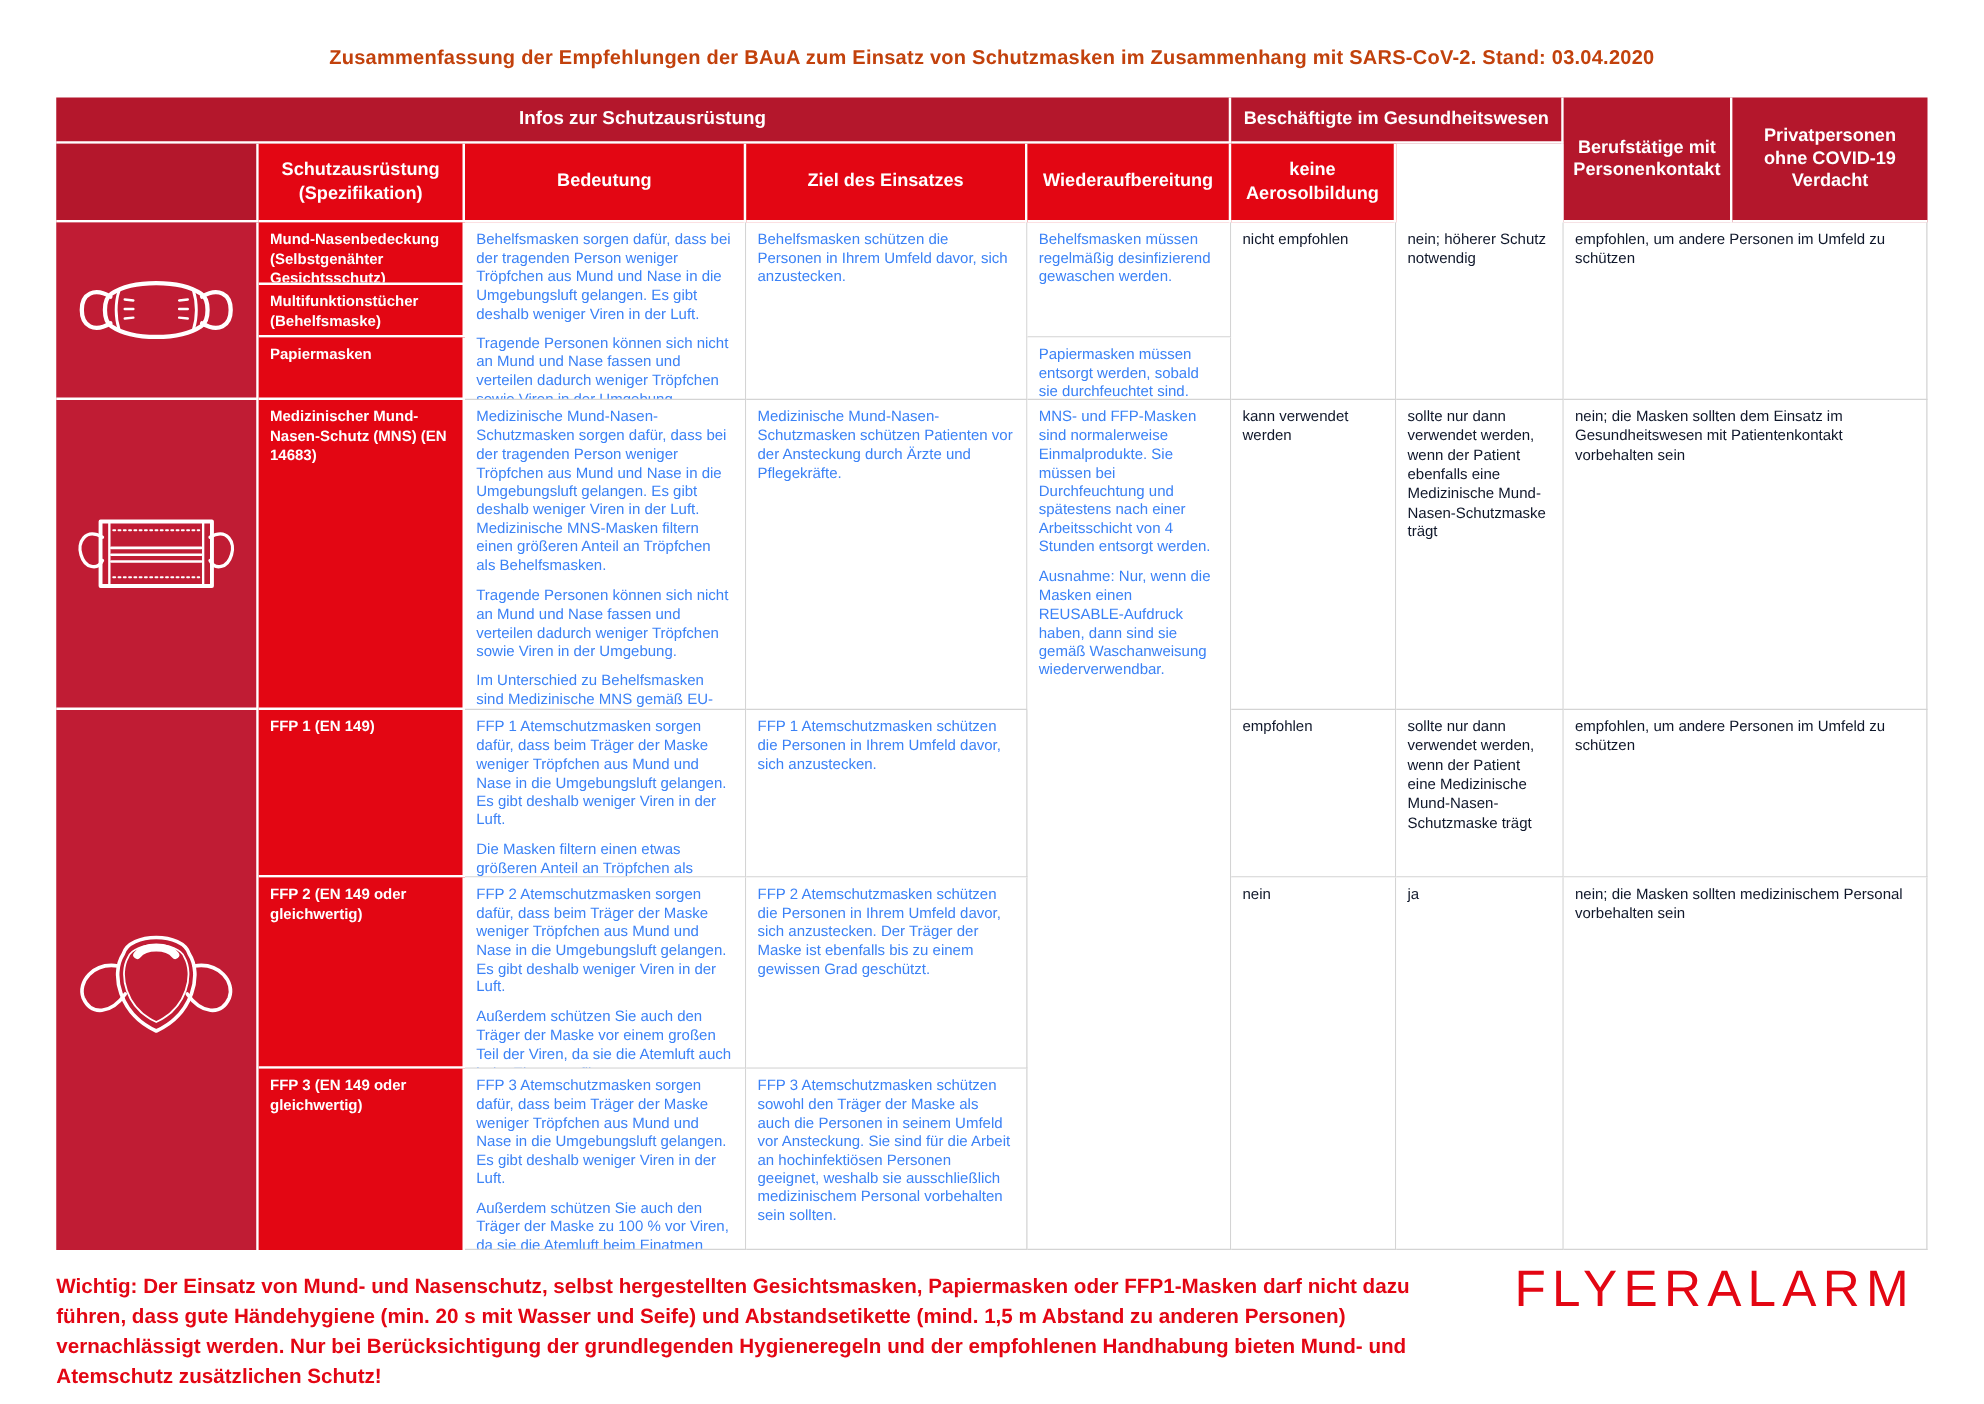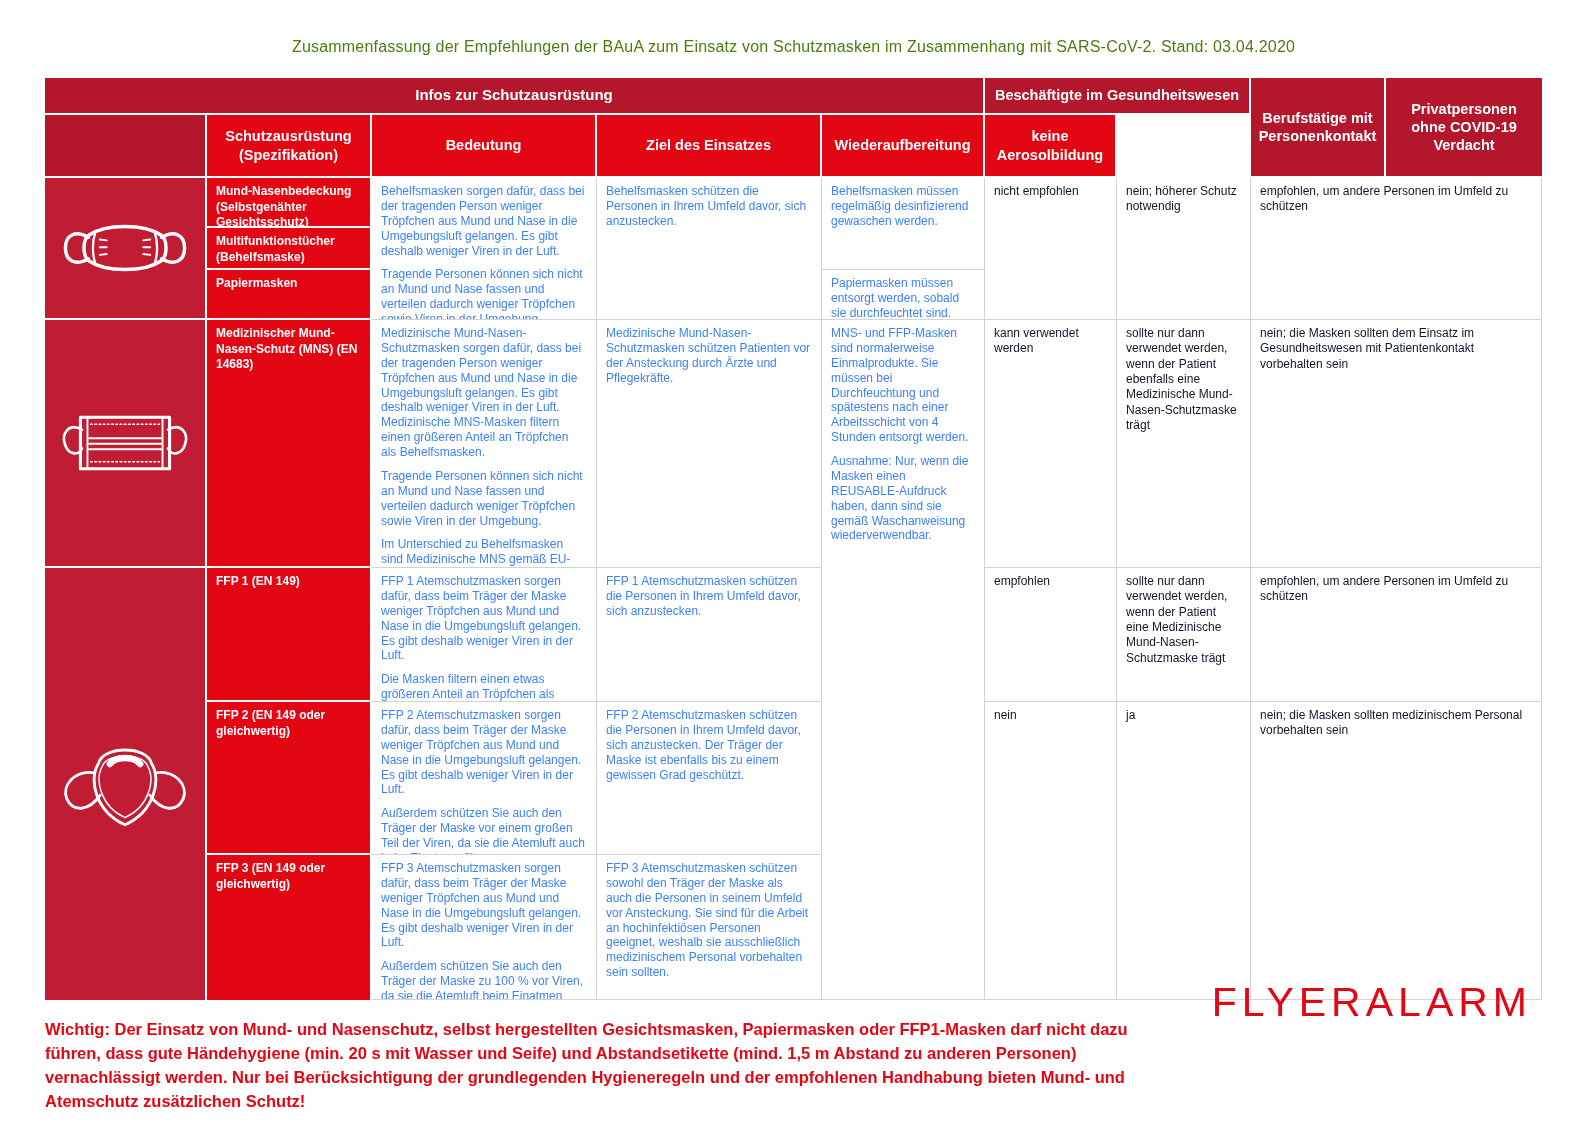--- a/index.html
+++ b/index.html
@@ -10,21 +10,21 @@
     --grid:#d4d4d4;
   }
   html,body{margin:0;padding:0;}
   body{
     width:1587px;height:1123px;position:relative;background:#ffffff;
     font-family:"Liberation Sans", sans-serif;color:var(--ink);
     overflow:hidden;
   }
   .page-title{
     position:absolute;top:38px;left:0;width:100%;text-align:center;
-    font-size:16px;font-weight:normal;color:#4d7c0f;letter-spacing:.2px;
+    font-size:16px;font-weight:bold;color:#c2410c;letter-spacing:.2px;
   }
   .masktable{
     position:absolute;left:45px;top:78px;width:1497px;height:922px;
     display:grid;
     grid-template-columns:162px 165px 225px 225px 163px 132px 134px 135px 156px;
     grid-template-rows:37px 63px 50px 42px 50px 248px 134px 153px 145px;
   }
   .c{box-sizing:border-box;overflow:hidden;}
   .dark{background:var(--crimson);color:#fff;border-right:2px solid #fff;border-bottom:2px solid #fff;}
   .icn{background:var(--crimson-light);color:#fff;border-right:2px solid #fff;border-bottom:2px solid #fff;
@@ -35,21 +35,21 @@
       font-weight:bold;font-size:14.5px;line-height:1.25;padding:4px 8px;}
   .lbl{font-weight:bold;font-size:12px;line-height:1.3;padding:6px 9px;}
   .txt{font-size:12px;line-height:1.24;padding:6px 9px 4px 9px;color:#3b82f6;}
   .txt p{margin:0 0 9px 0;}
   .val{font-size:12px;line-height:1.28;padding:6px 9px;color:#0f172a;}
   .footer-warning{
     position:absolute;left:45px;top:1018px;width:1110px;
     color:var(--red);font-weight:bold;font-size:16.5px;line-height:1.45;
   }
   .logo{
-    position:absolute;right:55px;top:979px;
+    position:absolute;right:55px;top:1008px;
     color:var(--red);font-size:41px;font-weight:normal;letter-spacing:5px;
     font-stretch:condensed;
   }
   svg{display:block;}
 </style>
 </head>
 <body>
 
 <div class="page-title">Zusammenfassung der Empfehlungen der BAuA zum Einsatz von Schutzmasken im Zusammenhang mit SARS-CoV-2. Stand: 03.04.2020</div>
 

